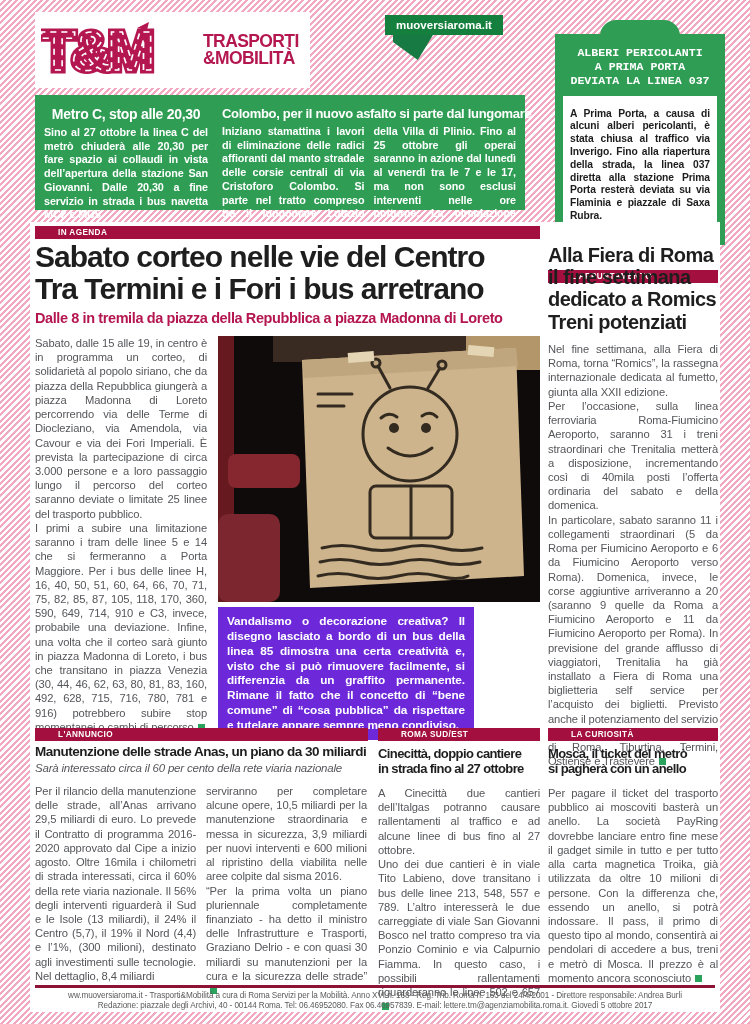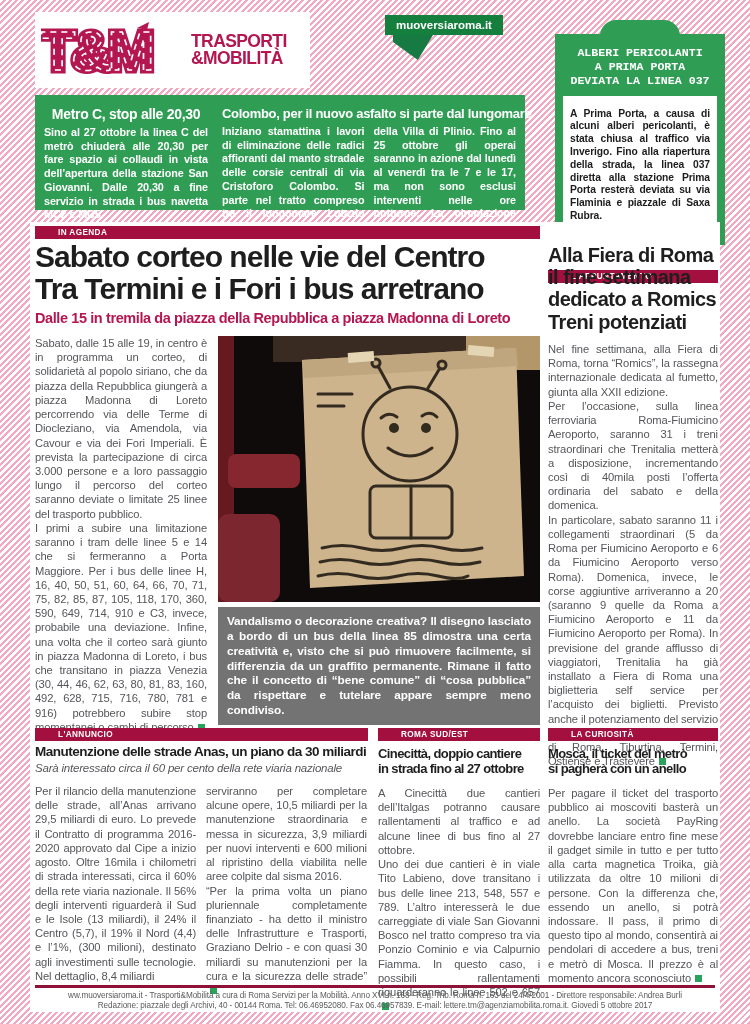--- a/index.html
+++ b/index.html
@@ -5,21 +5,21 @@
   html,body{margin:0;padding:0;}
   body{
     width:750px;height:1024px;position:relative;overflow:hidden;
     font-family:"Liberation Sans",sans-serif;
     background:repeating-linear-gradient(135deg,#ffffff 0px,#ffffff 2.3px,#f3a8c1 2.3px,#f3a8c1 4.4px);
   }
   .abs{position:absolute;}
   
   .logo-box{left:35px;top:12px;width:275px;height:76px;background:#fff;display:flex;align-items:center;}
   .logo-svg{margin-left:6px;}
-  .brand{margin-left:0;color:#b41650;font-weight:bold;font-size:17.5px;line-height:0.98;letter-spacing:-0.6px;}
+  .brand{margin-left:12px;color:#b41650;font-weight:bold;font-size:17.5px;line-height:0.98;letter-spacing:-0.6px;}
   .site-tag{left:385px;top:15px;width:118px;height:20px;background:#15803d;color:#fff;
     font-size:11.5px;font-weight:bold;display:flex;align-items:center;justify-content:center;}
   .ribbon{left:393px;top:35px;width:40px;height:25px;background:#177a43;
     clip-path:polygon(0 0,100% 0,62% 100%,0 28%);}
   
   .sign{left:555px;top:34px;width:170px;background:#2f9e54;padding:8px 8px 10px 8px;box-sizing:border-box;}
   .sign-bump-top{left:600px;top:20px;width:80px;height:16px;background:#2f9e54;border-radius:40px 40px 0 0;}
   .sign-bump-bot{left:600px;top:208px;width:80px;height:14px;background:#2f9e54;border-radius:0 0 40px 40px;}
   .sign-title{color:#fff;font-family:"Liberation Mono",monospace;font-weight:bold;font-size:11.6px;
     line-height:1.2;text-align:center;margin:4px 0 8px 0;white-space:pre-line;}
@@ -45,21 +45,21 @@
   .k-cur{left:548px;top:728px;width:170px;}
   .headline-main{left:35px;top:241px;width:510px;color:#1f1e1e;font-weight:bold;
     font-size:30px;line-height:1.06;letter-spacing:-1px;white-space:nowrap;}
   .standfirst{left:35px;top:310px;width:510px;color:#b41650;font-weight:bold;
     font-size:14.5px;letter-spacing:-0.4px;white-space:nowrap;}
   .body-text{color:#55565a;font-size:11.2px;line-height:1.27;text-align:justify;
     letter-spacing:-0.12px;white-space:pre-line;}
   .endsq::after{content:"";display:inline-block;width:7px;height:7px;background:#29a35c;margin-left:4px;}
   .col-left{left:35px;top:336px;width:172px;}
   .photo{left:218px;top:336px;width:322px;height:266px;background:#0d0a0a;}
-  .caption{left:218px;top:607px;width:322px;background:#737373;color:#fff;font-weight:bold;
+  .caption{left:218px;top:607px;width:256px;background:#6d28d9;color:#fff;font-weight:bold;
     font-size:11.8px;line-height:1.26;text-align:justify;padding:7px 9px;box-sizing:border-box;letter-spacing:-0.1px;}
   .headline-app{left:548px;top:244px;width:175px;color:#1f1e1e;font-weight:bold;
     font-size:20px;line-height:1.11;letter-spacing:-0.5px;white-space:pre-line;}
   .col-app{left:548px;top:342px;width:170px;}
   .headline-sub{color:#1f1e1e;font-weight:bold;white-space:pre-line;}
   .h-ann{left:35px;top:744px;width:340px;font-size:13.5px;letter-spacing:-0.5px;white-space:nowrap;}
   .sf-ann{left:35px;top:762px;width:340px;color:#55565a;font-style:italic;font-size:11.5px;letter-spacing:-0.2px;white-space:nowrap;}
   .ann-cols{left:35px;top:784px;width:333px;display:flex;gap:10px;}
   .ann-cols > div{width:161px;}
   .h-sud{left:378px;top:746px;width:166px;font-size:13px;line-height:1.18;letter-spacing:-0.6px;}
@@ -111,21 +111,21 @@
   </div>
 </div>
 
 <div class="abs page"></div>
 
 <div class="abs kicker k-agenda">IN AGENDA</div>
 <div class="abs kicker k-app">L'APPUNTAMENTO</div>
 
 <div class="abs headline-main headline-sub">Sabato corteo nelle vie del Centro
 Tra Termini e i Fori i bus arretrano</div>
-<div class="abs standfirst">Dalle 15 in tremila da piazza della Repubblica a piazza Madonna di Loreto</div>
+<div class="abs standfirst">Dalle 8 in tremila da piazza della Repubblica a piazza Madonna di Loreto</div>
 
 <div class="abs body-text endsq col-left">Sabato, dalle 15 alle 19, in centro è in programma un corteo, di solidarietà al popolo siriano, che da piazza della Repubblica giungerà a piazza Madonna di Loreto percorrendo via delle Terme di Diocleziano, via Amendola, via Cavour e via dei Fori Imperiali. È prevista la partecipazione di circa 3.000 persone e a loro passaggio lungo il percorso del corteo saranno deviate o limitate 25 linee del trasporto pubblico.
 I primi a subire una limitazione saranno i tram delle linee 5 e 14 che si fermeranno a Porta Maggiore. Per i bus delle linee H, 16, 40, 50, 51, 60, 64, 66, 70, 71, 75, 82, 85, 87, 105, 118, 170, 360, 590, 649, 714, 910 e C3, invece, probabile una deviazione. Infine, una volta che il corteo sarà giunto in piazza Madonna di Loreto, i bus che transitano in piazza Venezia (30, 44, 46, 62, 63, 80, 81, 83, 160, 492, 628, 715, 716, 780, 781 e 916) potrebbero subire stop momentanei o cambi di percorso</div>
 
 <div class="abs photo">
   <svg width="322" height="266" viewBox="0 0 322 266">
     <rect width="322" height="266" fill="#0e0b0a"></rect>
     <rect x="55" y="0" width="267" height="26" fill="#3a2b22"></rect>
     <rect x="248" y="0" width="74" height="34" fill="#b3966a"></rect>
     <rect x="0" y="0" width="16" height="266" fill="#661a20"></rect>

